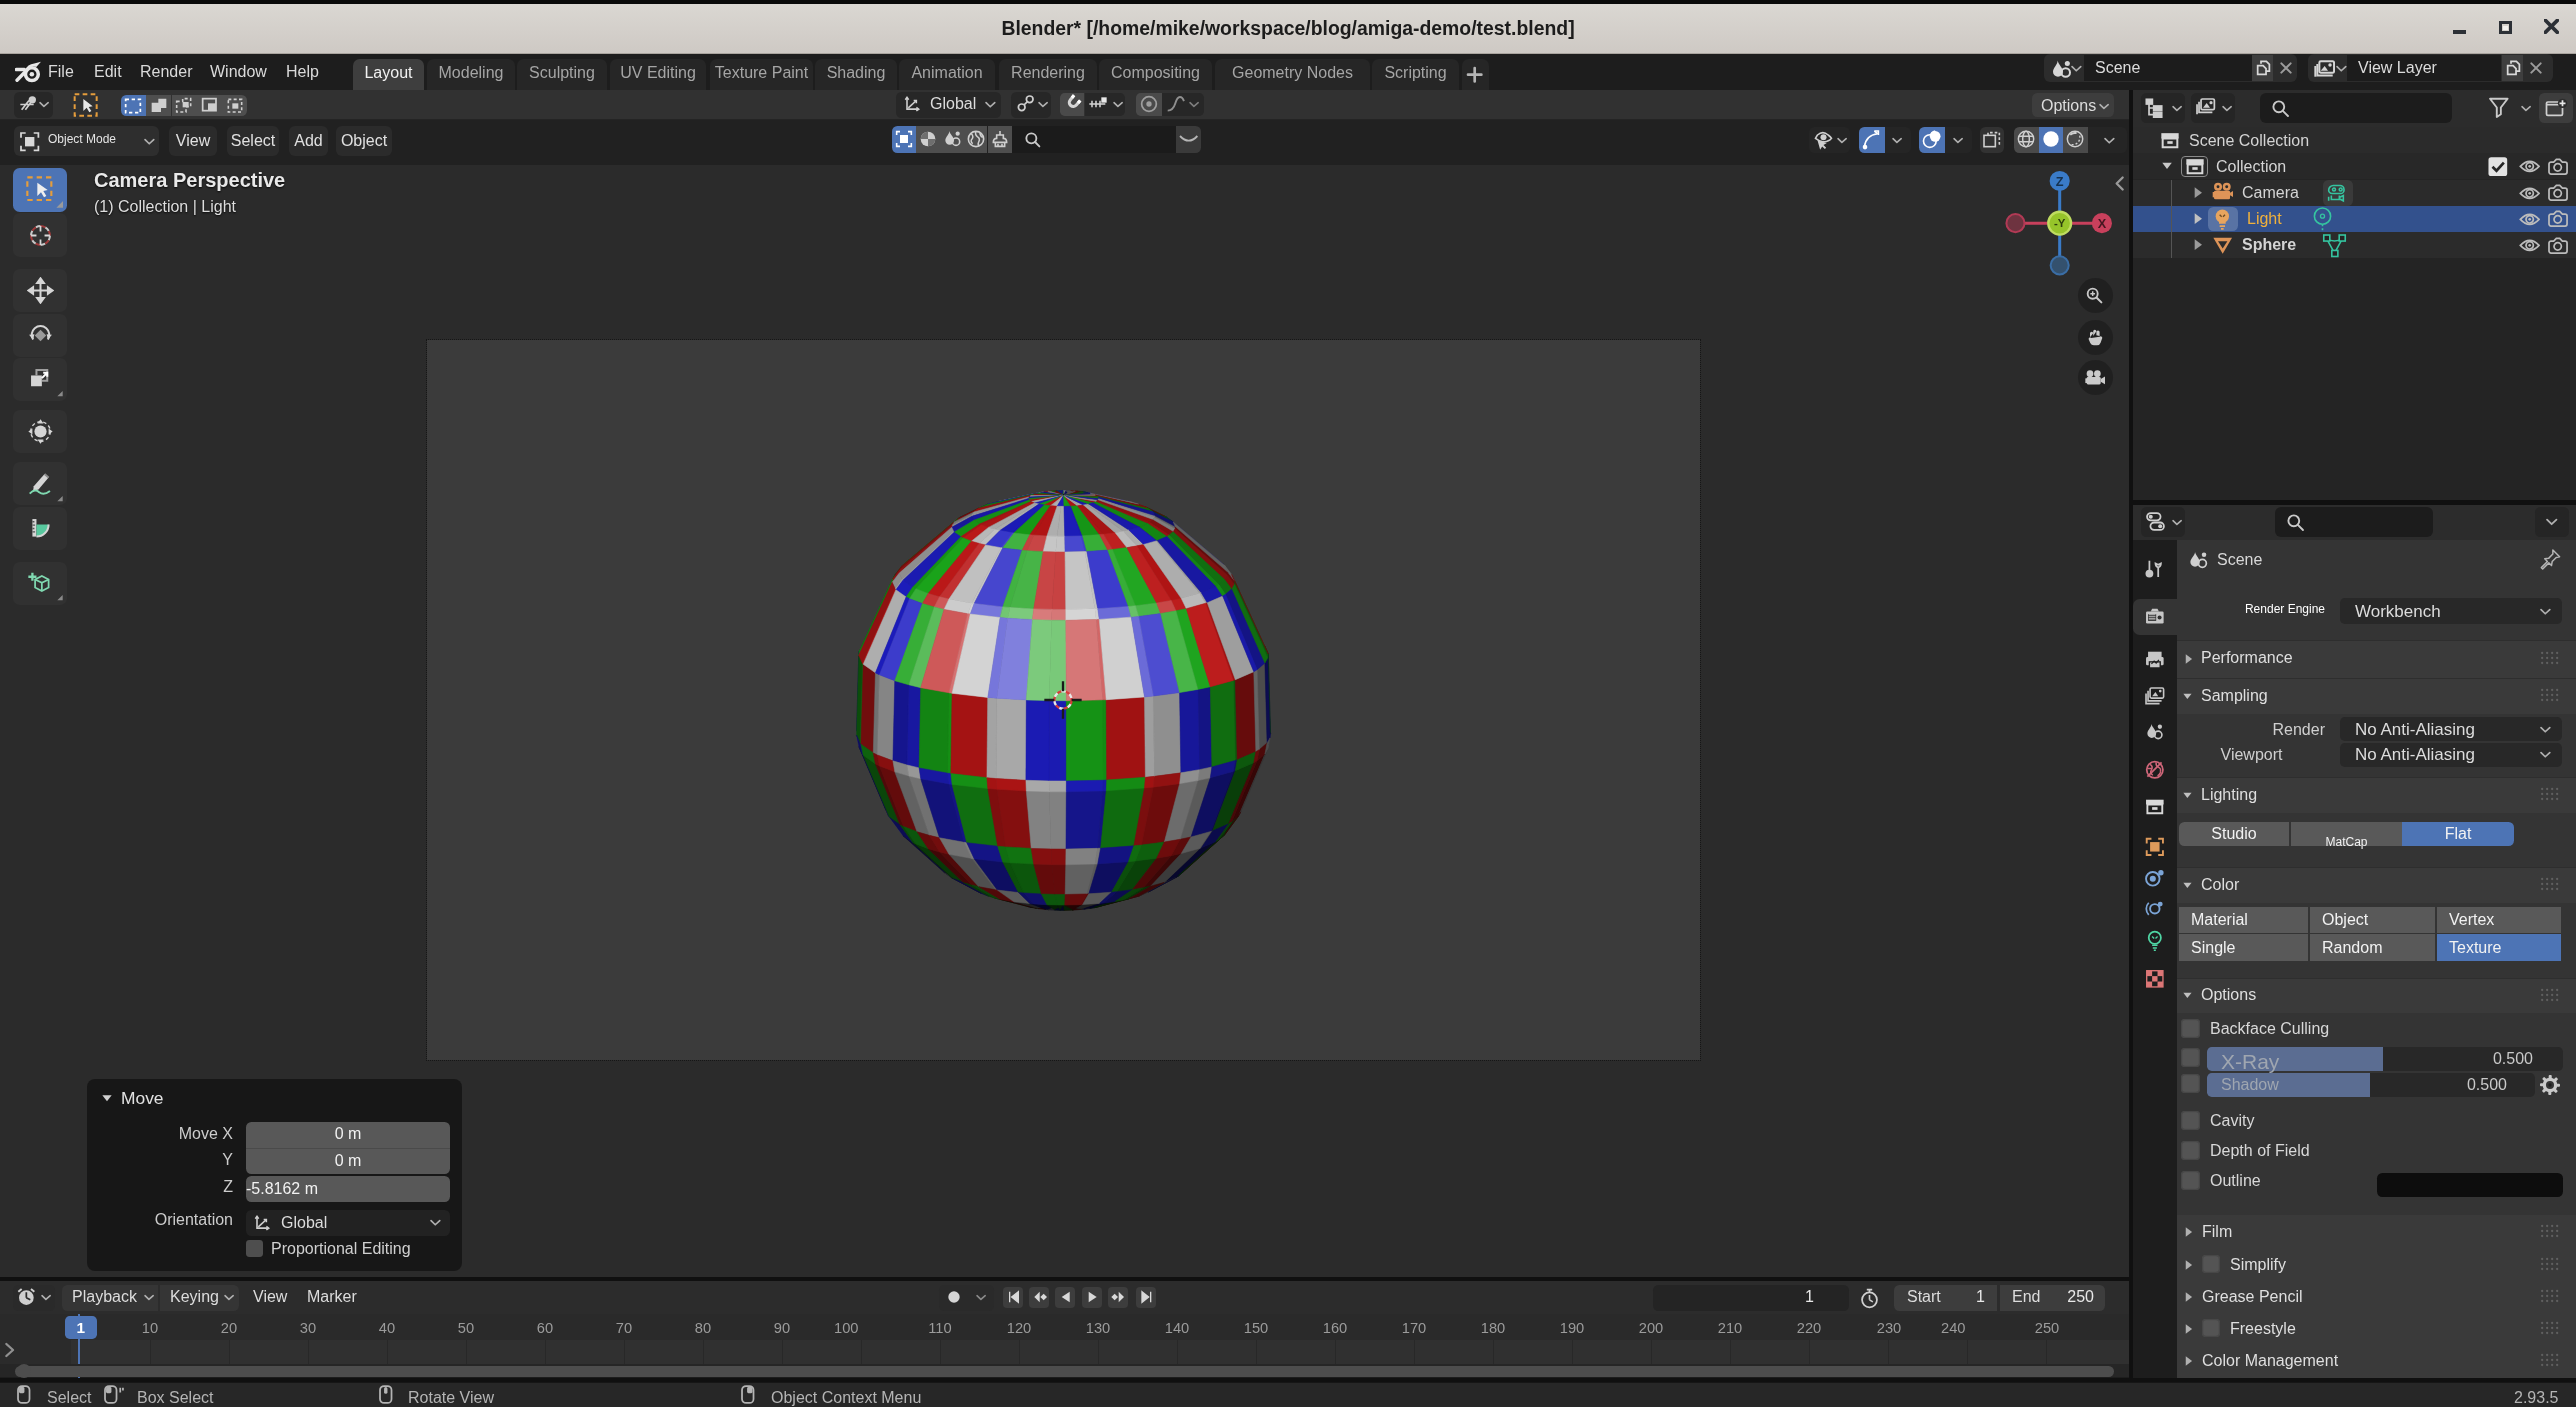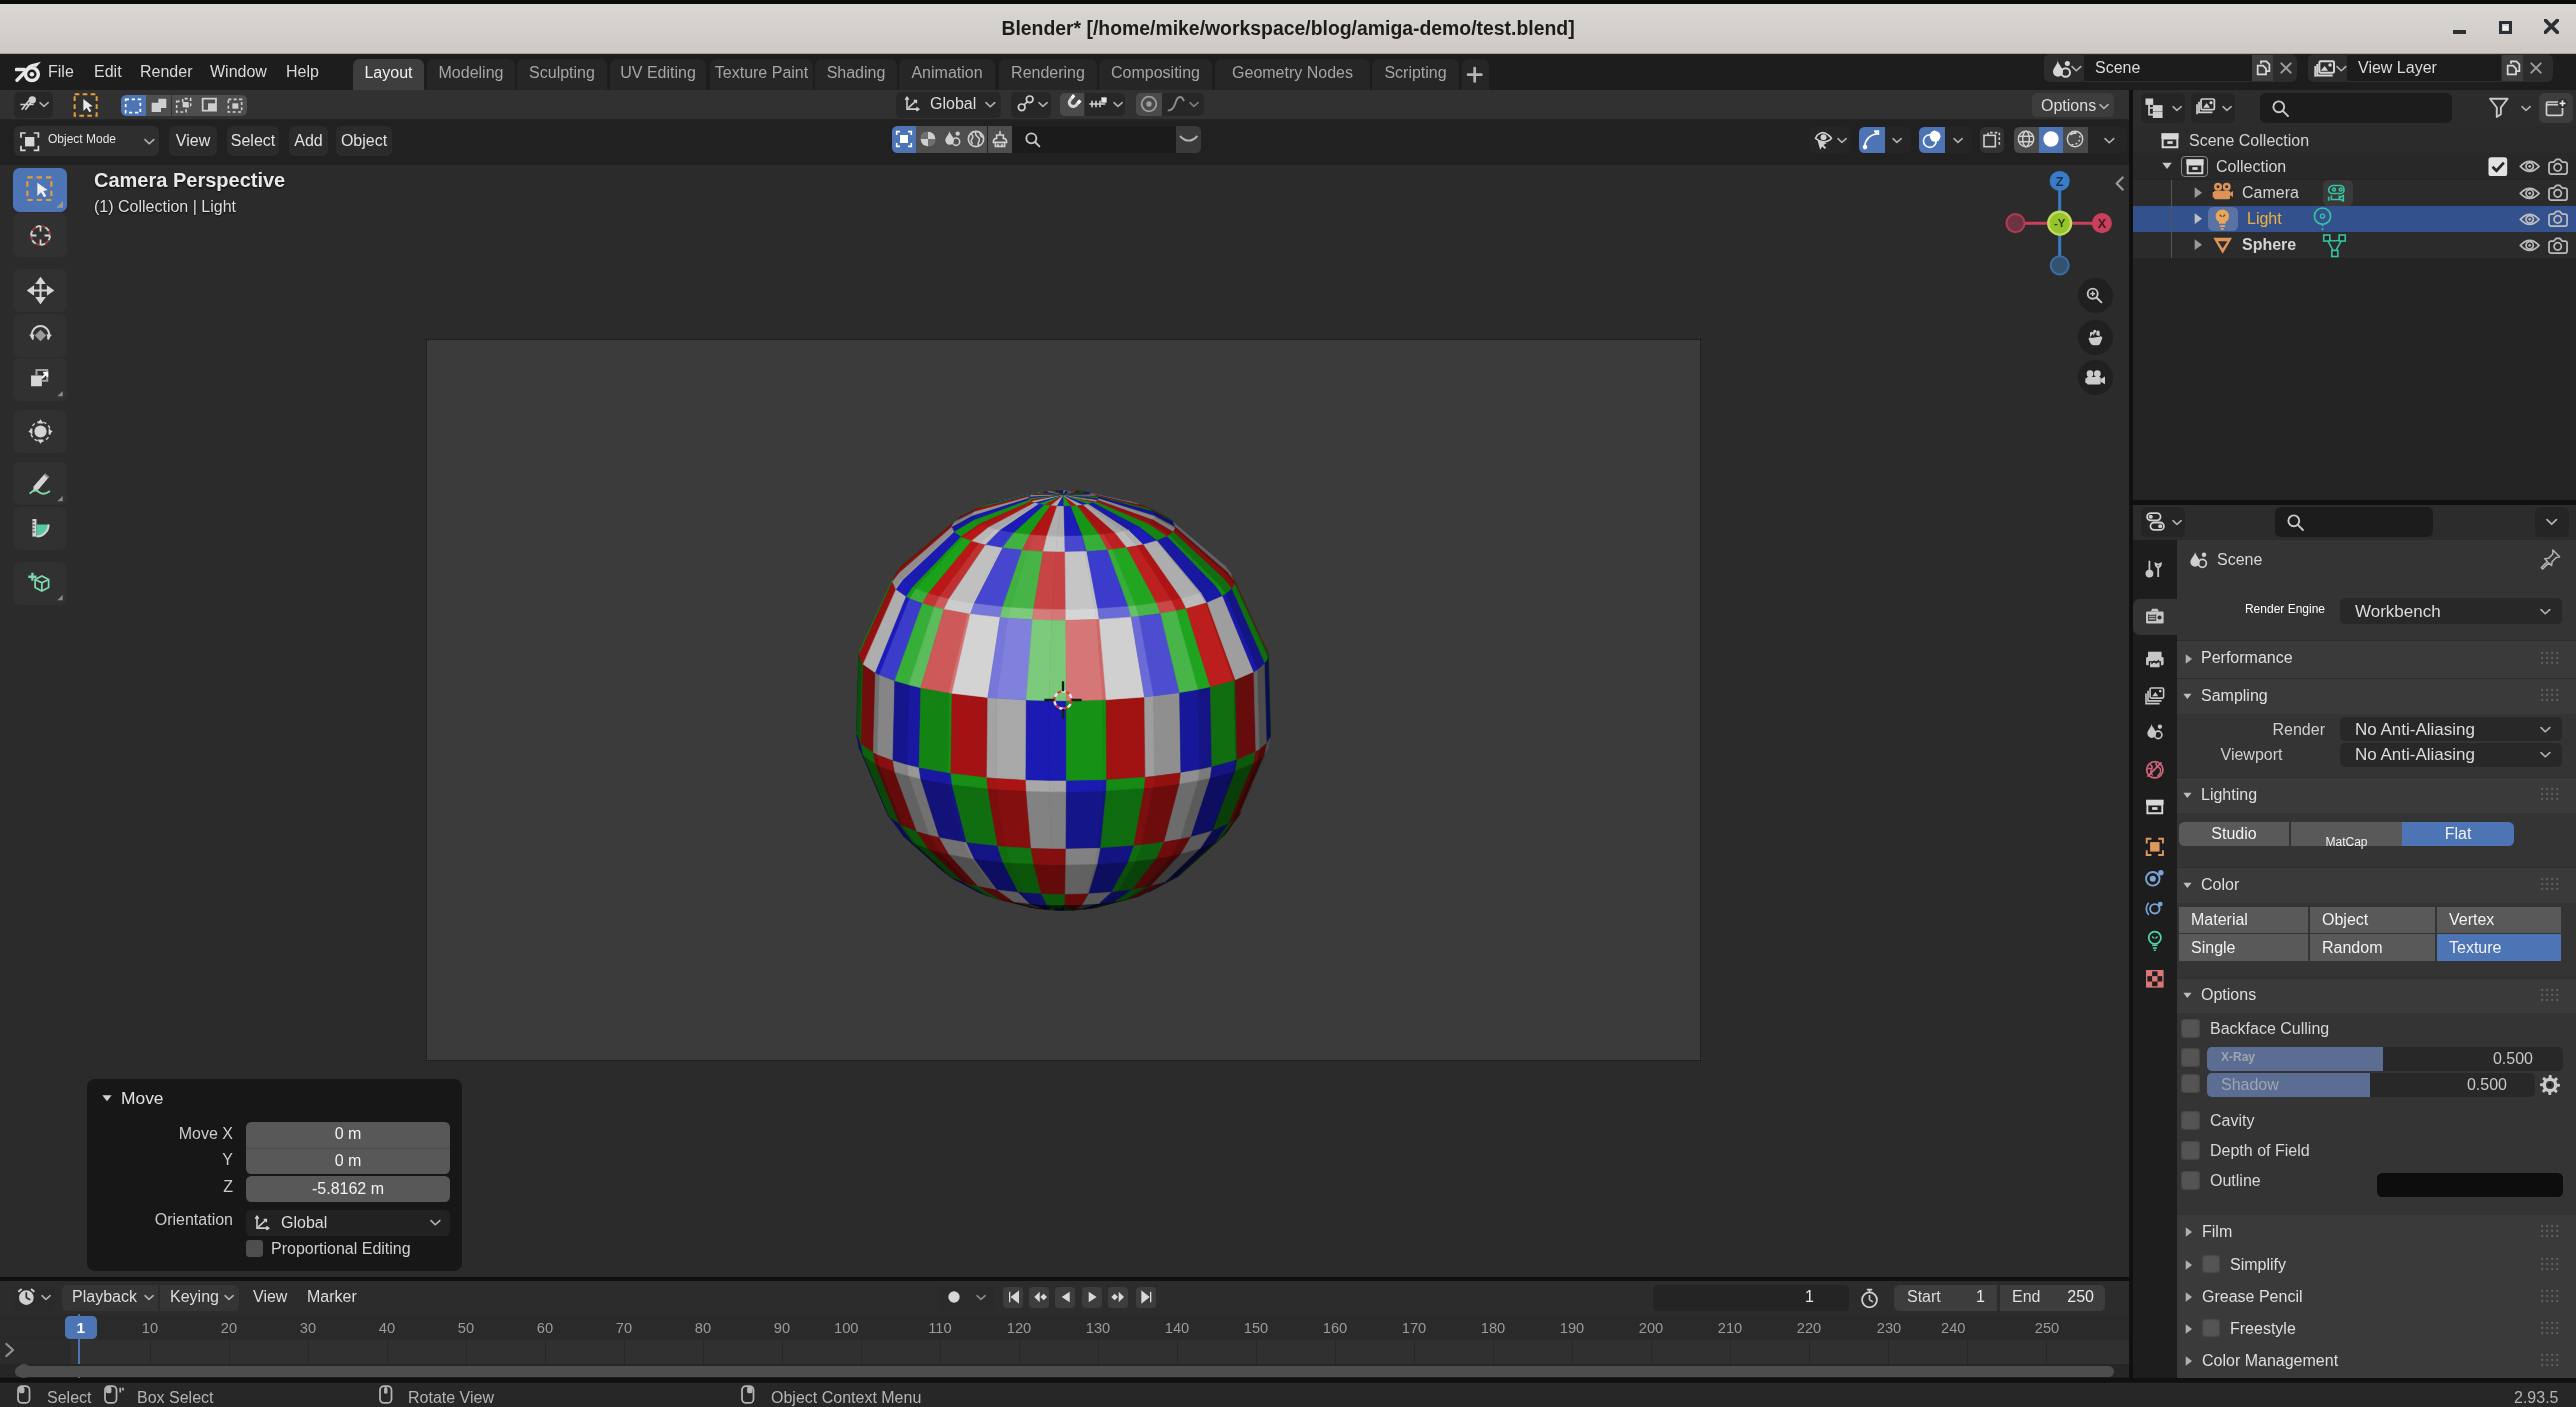--- a/index.html
+++ b/index.html
@@ -933,21 +933,21 @@
 <div class="txt" style="left:121px;top:1090px;font-size:17.4px;color:#e2e2e2;font-weight:normal;letter-spacing:0;">Move</div>
 <div class="txt" style="left:67px;top:1126px;width:166px;text-align:right;font-size:16px;color:#cccccc">Move X</div>
 <div class="txt" style="left:67px;top:1152px;width:166px;text-align:right;font-size:16px;color:#cccccc">Y</div>
 <div class="txt" style="left:67px;top:1179px;width:166px;text-align:right;font-size:16px;color:#cccccc">Z</div>
 <div class="txt" style="left:67px;top:1212px;width:166px;text-align:right;font-size:16px;color:#cccccc">Orientation</div>
 <div class="abs" style="left:246px;top:1122px;width:204px;height:25.5px;background:#585858;border-radius:5.4px 5.4px 0 0"></div>
 <div class="abs" style="left:246px;top:1148px;width:204px;height:25.5px;background:#585858;border-radius:0 0 5.4px 5.4px;border-top:1.3px solid #4a4a4a"></div>
 <div class="abs" style="left:246px;top:1176px;width:204px;height:25.5px;background:#585858;border-radius:5.4px"></div>
 <div class="txt" style="left:246px;top:1126px;width:204px;text-align:center;font-size:16px;color:#f2f2f2">0 m</div>
 <div class="txt" style="left:246px;top:1153px;width:204px;text-align:center;font-size:16px;color:#f2f2f2">0 m</div>
-<div class="txt" style="left:246px;top:1181px;width:204px;text-align:center;font-size:16px;color:#f2f2f2">-5.8162 m</div>
+<div class="txt" style="left:246px;top:1181px;width:204px;text-align:left;font-size:16px;color:#f2f2f2">-5.8162 m</div>
 <div class="abs" style="left:246px;top:1210px;width:204px;height:25.5px;background:#222222;border-radius:5.4px"></div>
 <svg class="abs" style="left:253px;top:1214px;" width="20" height="19" viewBox="0 0 30 28">
     <g fill="none" stroke="#cfcfcf" stroke-width="2.4">
       <path d="M6 4 v17 h17"></path>
       <path d="M8 19 L20 8"></path>
       <path d="M20 12 V8 h-4"></path>
       <path d="M3.5 7 L6 3.5 L8.5 7"></path>
       <path d="M20 18.5 l3.5 2.5 l-3.5 2.5"></path>
     </g>
   </svg>
@@ -1516,21 +1516,21 @@
     <circle cx="3.0" cy="18.0" r="1.7" fill="#606060"></circle>
     <circle cx="10.5" cy="18.0" r="1.7" fill="#606060"></circle>
     <circle cx="18.0" cy="18.0" r="1.7" fill="#606060"></circle>
     <circle cx="25.5" cy="18.0" r="1.7" fill="#606060"></circle>
   </svg>
 <div class="abs" style="left:2181px;top:1019px;width:19px;height:19px;background:#545454;border-radius:4px;box-shadow:inset 0 0 0 1.3px #474747"></div>
 <div class="txt" style="left:2210px;top:1021px;font-size:16px;color:#d8d8d8;font-weight:normal;letter-spacing:0;">Backface Culling</div>
 <div class="abs" style="left:2181px;top:1048px;width:19px;height:19px;background:#545454;border-radius:4px;box-shadow:inset 0 0 0 1.3px #474747"></div>
 <div class="abs" style="left:2207px;top:1047px;width:356px;height:24px;background:#282828;border-radius:4.7px"></div>
 <div class="abs" style="left:2207px;top:1047px;width:176px;height:24px;background:#5b6d92;border-radius:4.7px 0 0 4.7px"></div>
-<div class="txt" style="left:2221px;top:1051px;font-size:12px;color:#9fa6b0;font-weight:bold;letter-spacing:0;">X-Ray</div>
+<div class="txt" style="left:2221px;top:1051px;font-size:21px;color:#9fa6b0;font-weight:normal;letter-spacing:0;">X-Ray</div>
 <div class="txt" style="left:2412px;top:1051px;width:121px;text-align:right;font-size:16px;color:#c9c9c9">0.500</div>
 <div class="abs" style="left:2181px;top:1074px;width:19px;height:19px;background:#545454;border-radius:4px;box-shadow:inset 0 0 0 1.3px #474747"></div>
 <div class="abs" style="left:2207px;top:1073px;width:328px;height:24px;background:#282828;border-radius:4.7px"></div>
 <div class="abs" style="left:2207px;top:1073px;width:163px;height:24px;background:#5b6d92;border-radius:4.7px 0 0 4.7px"></div>
 <div class="txt" style="left:2221px;top:1077px;font-size:16px;color:#9fa6b0;font-weight:normal;letter-spacing:0;">Shadow</div>
 <div class="txt" style="left:2386px;top:1077px;width:121px;text-align:right;font-size:16px;color:#c9c9c9">0.500</div>
 <svg class="abs" style="left:2538px;top:1073px;" width="24" height="24" viewBox="0 0 36 36">
     <circle cx="18" cy="18" r="8.5" fill="none" stroke="#c9c9c9" stroke-width="5"></circle>
     <circle cx="18" cy="18" r="2.5" fill="#1d1d1d"></circle>
     <rect x="16" y="3" width="4.6" height="6.5" rx="1.5" fill="#c9c9c9" transform="rotate(0 18 18)"></rect>

